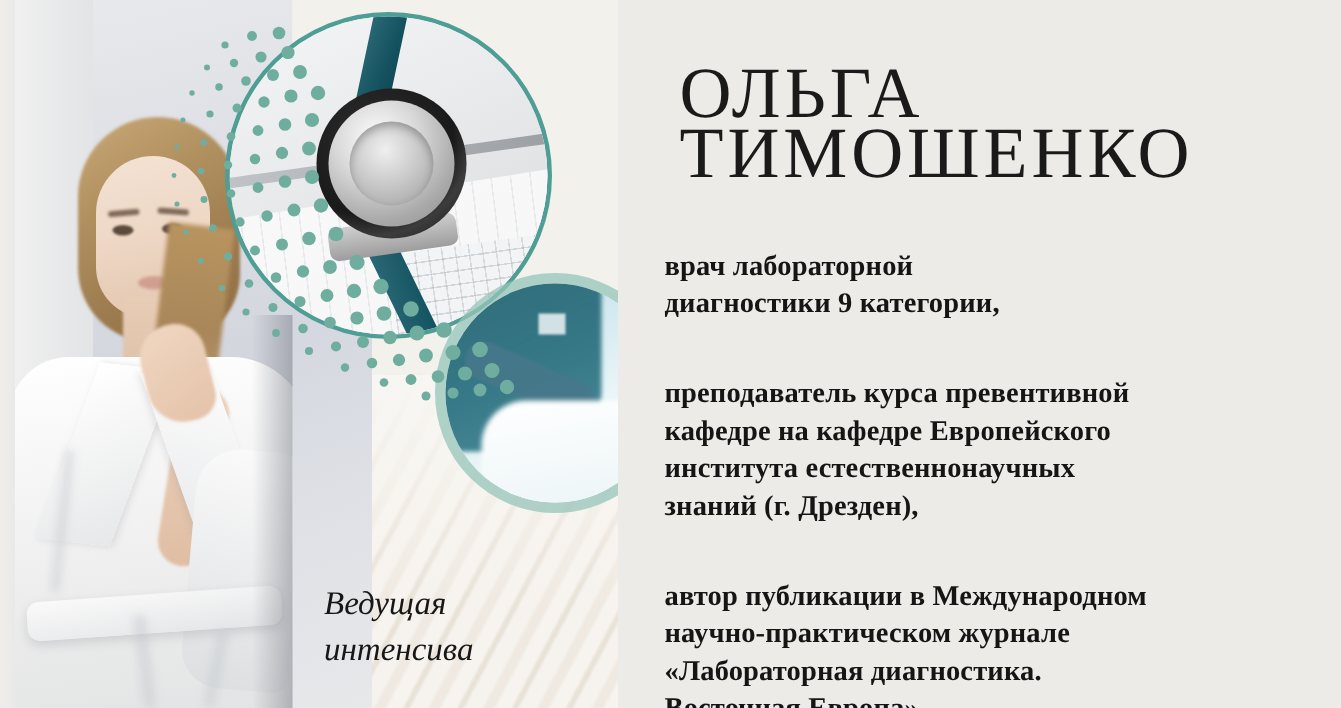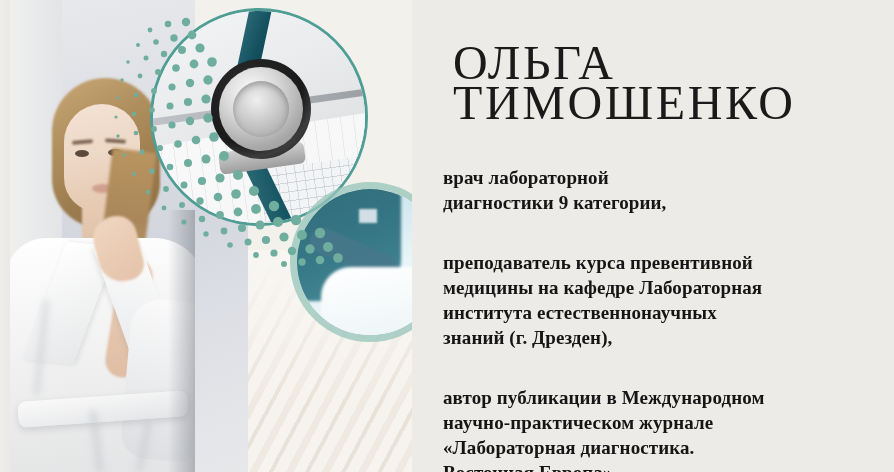--- a/index.html
+++ b/index.html
@@ -601,32 +601,34 @@
     <div class="circle-small">
       <div class="cs-bg"></div>
       <div class="cs-scrub"></div>
       <div class="cs-badge"></div>
       <div class="cs-arm"></div>
       <div class="cs-coat"></div>
     </div>
 
     <div class="collage-gutter"></div>
 
+    <div class="caption">Ведущая
+интенсива</div>
   </div>
 
   <div class="text-col">
 
     <h1 class="title">ОЛЬГА
 ТИМОШЕНКО</h1>
 
     <p class="body-block" id="para-1">врач лабораторной
 диагностики 9 категории,</p>
 
     <p class="body-block" id="para-2">преподаватель курса превентивной
-медицины на кафедре Лабораторная
+кафедре на кафедре Европейского
 института естественнонаучных
 знаний (г. Дрезден),</p>
 
     <p class="body-block" id="para-3">автор публикации в Международном
 научно-практическом журнале
 «Лабораторная диагностика.
 Восточная Европа».</p>
   </div>
 
 </div>

